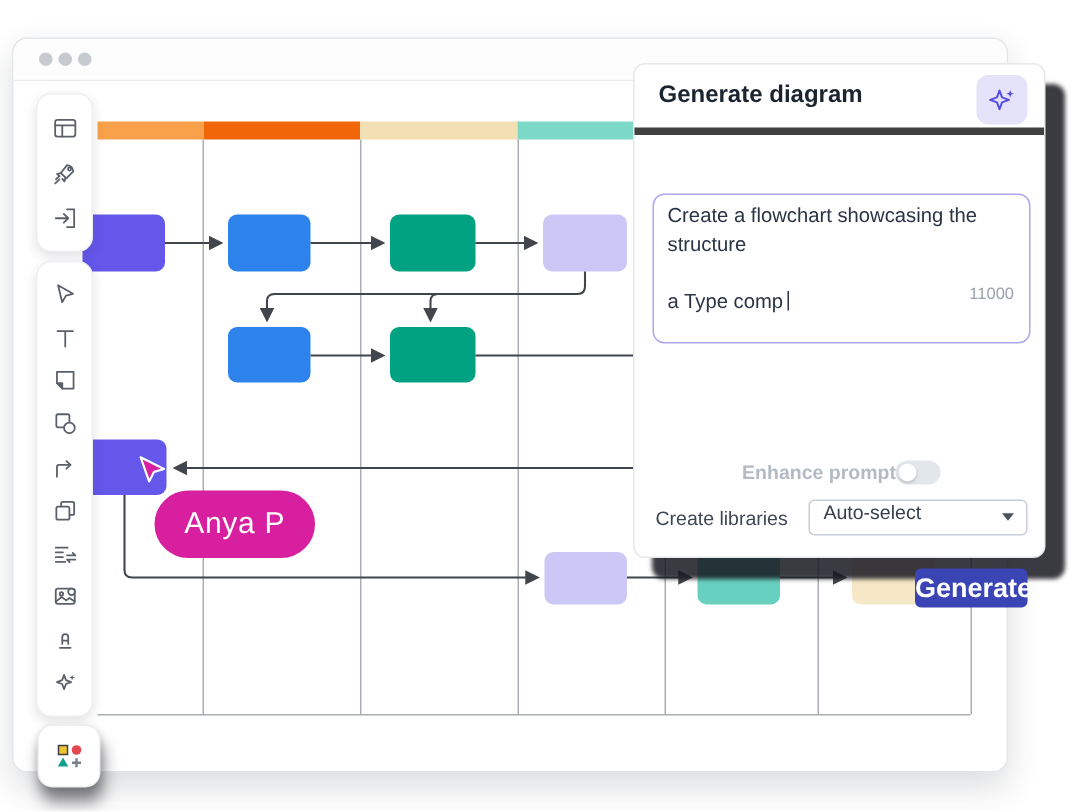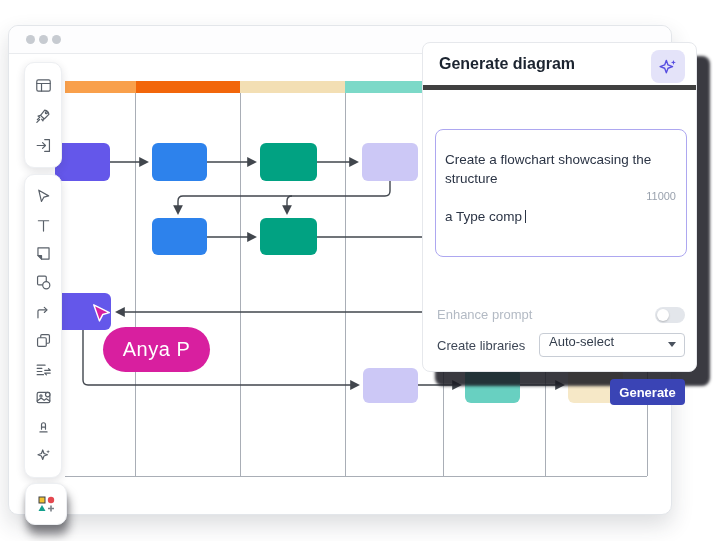--- a/index.html
+++ b/index.html
@@ -53,38 +53,38 @@
   .sparkle-btn svg { width:20px; height:20px; stroke:#564CE0; fill:none; stroke-width:1.6; stroke-linejoin:round; }
 
   .row-type { position:absolute; left:14px; right:11px; top:98px; height:24px; display:flex; align-items:center; justify-content:space-between; }
   .field-label { font-size:13px; color:#3E4756; }
   .dropdown { position:relative; width:146px; height:24px; border:1px solid #C8CDD5; border-radius:4px;
     background:#fff; display:flex; align-items:flex-start; padding:0 22px 0 9px; cursor:pointer; }
   .dropdown-value { font-size:13px; color:#333D4C; }
   .dd-caret { position:absolute; right:8px; top:50%; transform:translateY(-58%); width:0; height:0;
     border-left:4px solid transparent; border-right:4px solid transparent; border-top:5px solid #4A525E; }
 
-  .prompt-box { position:absolute; left:12px; top:86px; width:252px; height:128px;
-    border:1.5px solid #ADA7F0; border-radius:8px; background:#fff; padding:20px 9px;
+  .prompt-box { position:absolute; left:12px; top:86px; width:252px; height:100px;
+    border:1.5px solid #ADA7F0; border-radius:8px; background:#fff; padding:4px 9px;
     font-size:13.5px; line-height:19px; color:#2B3445; cursor:text; }
   .text-caret { display:inline-block; width:1px; height:13px; background:#2B3445; vertical-align:-2px; margin-left:3px; }
   .char-count { position:absolute; right:10px; top:57px; font-size:11px; color:#9AA2AE; }
 
   .row-enhance { position:absolute; left:14px; right:11px; top:263px; height:17px;
-    display:flex; align-items:center; justify-content:space-between; }
+    display:flex; align-items:center; justify-content:center;font-weight:bold; }
   .enhance-label { font-size:13px; color:#B3BAC4; }
   .toggle { position:relative; width:30px; height:16px; border-radius:8px; background:#E3E6EB; cursor:pointer; }
   .toggle-knob { position:absolute; left:2px; top:2px; width:12px; height:12px; border-radius:50%;
     background:#fff; box-shadow:0 1px 2px rgba(0,0,0,.2); }
 
   .row-shapelib { position:absolute; left:14px; right:11px; top:290px; height:24px;
     display:flex; align-items:center; justify-content:space-between; }
 
   .generate-btn { position:absolute; right:11px; top:336px; width:75px; height:26px; background:#3A44B5;
-    color:#fff; font-size:13px; font-weight:bold; border:none; border-radius:4px; cursor:pointer;
+    color:#fff; font-size:18px; font-weight:bold; border:none; border-radius:4px; cursor:pointer;
     font-family:"Liberation Sans", sans-serif; }
 </style>
 </head>
 <body>
 
 <div id="stage">
 
   <div class="app-window">
     <div class="titlebar">
       <span class="dot" style="left:17px"></span>

